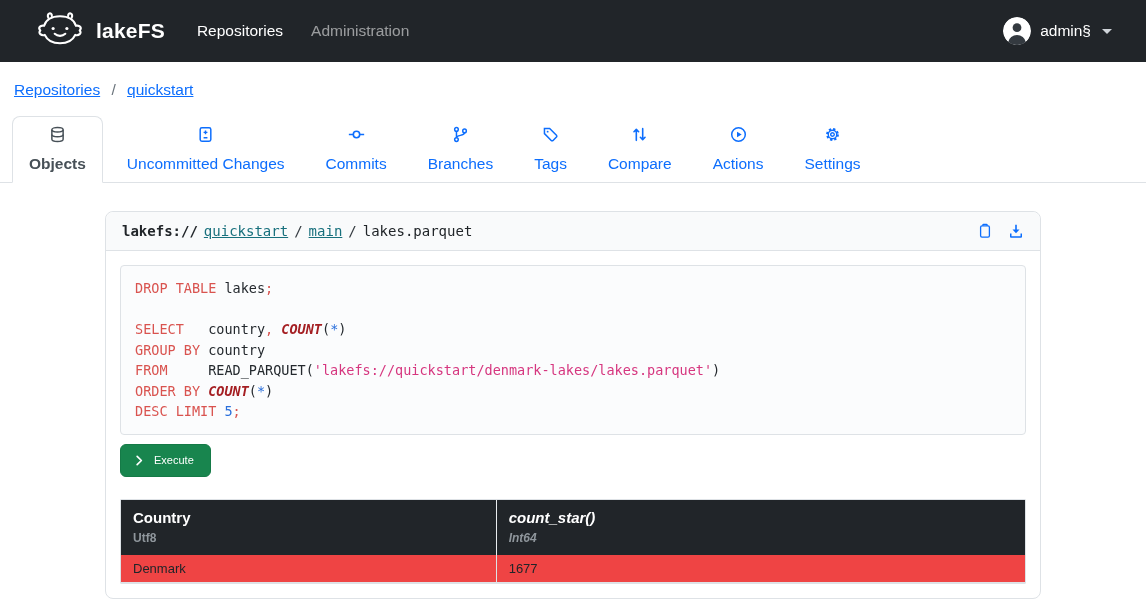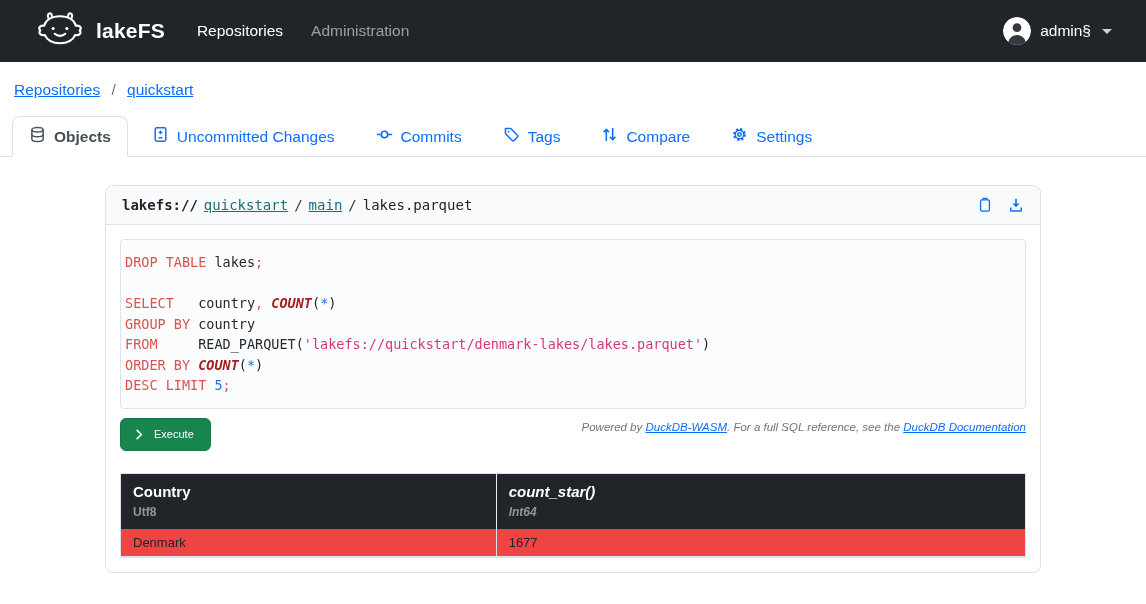--- a/index.html
+++ b/index.html
@@ -24,40 +24,40 @@
 
   
   .breadcrumb { padding:19px 14px 0; font-size:15.5px; }
   .breadcrumb a { color:#0d6efd; }
   .crumb-sep { color:#6c757d; margin:0 7px; }
 
   
   .tabs { display:flex; align-items:flex-end; margin-top:17px; padding:0 12px; border-bottom:1px solid #dee2e6; }
   .tab { display:flex; align-items:center; gap:8px; padding:9px 16px; font-size:15.5px;
          color:#0d6efd; cursor:pointer; border:1px solid transparent; margin-bottom:-1px; margin-right:7px;
-         border-radius:8px 8px 0 0; white-space:nowrap; }
+         border-radius:8px 8px 0 0; white-space:nowrap;flex-direction:column; }
   .tab.active { color:#475057; font-weight:700; background:#fff; border-color:#dee2e6; border-bottom-color:#fff; }
   .tab svg { flex:0 0 auto; }
 
   
   .card { width:936px; margin:28px auto 0; border:1px solid #dee2e6; border-radius:8px; background:#fff; }
   .card-header { background:#f9fafb; border-bottom:1px solid #dee2e6; border-radius:8px 8px 0 0;
                  padding:11px 16px; display:flex; align-items:center; justify-content:space-between;
                  font-family:"DejaVu Sans Mono", monospace; font-size:14px;gap:8px; }
   .path-scheme { font-weight:700; color:#212529; margin-right:6px; }
   .path-link { color:#18707d; }
   .path-sep { color:#343a40; margin:0 6px; text-decoration:none; }
   .path-file { color:#212529; }
   .header-actions { display:flex; align-items:center; gap:15px; color:#0d6efd; }
   .icon-btn { cursor:pointer; display:inline-flex; }
 
   .card-body { padding:14px; }
 
   
-  .editor { border:1px solid #dee2e6; border-radius:4px; background:#fbfcfd; padding:12px 4px;
+  .editor { border:1px solid #dee2e6; border-radius:4px; background:#fbfcfd; padding:12px 14px;
             font-family:"DejaVu Sans Mono", monospace; font-size:13.5px; line-height:20.5px; cursor:text; }
   .cm-line { white-space:pre; }
   .tok-kw  { color:#d9534f; }
   .tok-fn  { color:#a41e22; font-weight:700;font-style:italic; }
   .tok-str { color:#d6367f; }
   .tok-num { color:#2a6fdb; }
   .tok-pl  { color:#24292e; }
 
   
   .below-editor { display:flex; justify-content:space-between; align-items:flex-start; margin-top:9px; }
@@ -145,33 +145,51 @@
           <g fill="none" stroke="currentColor" stroke-width="1.5">
             <circle cx="8" cy="8" r="3"></circle>
             <path d="M.8 8h4.2M11 8h4.2"></path>
           </g>
         </svg></span>
     <span>Commits</span>
   </div>
   <div class="tab">
     <span><svg viewBox="0 0 16 16" width="17" height="17">
           <g fill="none" stroke="currentColor" stroke-width="1.4">
+            <circle cx="4.2" cy="3.2" r="1.7"></circle>
+            <circle cx="4.2" cy="12.8" r="1.7"></circle>
+            <circle cx="11.8" cy="4.6" r="1.7"></circle>
+            <path d="M4.2 4.9v6.2M11.8 6.3c0 3-7.6 2-7.6 4.8"></path>
+          </g>
+        </svg></span>
+    <span>Branches</span>
+  </div>
+  <div class="tab">
+    <span><svg viewBox="0 0 16 16" width="17" height="17">
+          <g fill="none" stroke="currentColor" stroke-width="1.4">
             <path d="M2.3 2.3h4.9l6.4 6.4a1.2 1.2 0 0 1 0 1.7l-3.2 3.2a1.2 1.2 0 0 1-1.7 0L2.3 7.2z"></path>
             <circle cx="5.3" cy="5.3" r=".9" fill="currentColor" stroke="none"></circle>
           </g>
         </svg></span>
     <span>Tags</span>
   </div>
   <div class="tab">
     <span><svg viewBox="0 0 16 16" width="17" height="17">
           <g fill="none" stroke="currentColor" stroke-width="1.5" stroke-linecap="round" stroke-linejoin="round">
             <path d="M5 13.5V3.2M5 3.2 2.8 5.4M5 3.2l2.2 2.2M11 2.5v10.3M11 12.8l-2.2-2.2M11 12.8l2.2-2.2"></path>
           </g>
         </svg></span>
     <span>Compare</span>
+  </div>
+  <div class="tab">
+    <span><svg viewBox="0 0 16 16" width="17" height="17">
+          <circle cx="8" cy="8" r="6.4" fill="none" stroke="currentColor" stroke-width="1.4"></circle>
+          <path d="M6.6 5.4 11 8l-4.4 2.6z" fill="currentColor"></path>
+        </svg></span>
+    <span>Actions</span>
   </div>
   <div class="tab">
     <span><svg viewBox="0 0 16 16" width="17" height="17">
           <g fill="none" stroke="currentColor">
             <circle cx="8" cy="8" r="5" stroke-width="2.1" stroke-dasharray="2.1 1.82"></circle>
             <circle cx="8" cy="8" r="4" stroke-width="1.3"></circle>
             <circle cx="8" cy="8" r="1.7" stroke-width="1.3"></circle>
           </g>
         </svg></span>
     <span>Settings</span>
@@ -215,23 +233,20 @@
 
     <div class="below-editor">
       <button class="execute-btn">
         <span style="display:inline-flex;">
             <svg viewBox="0 0 16 16" width="15" height="15" fill="none" stroke="#fff" stroke-width="1.8" stroke-linecap="round" stroke-linejoin="round">
               <path d="M5.5 3.5 10 8l-4.5 4.5"></path>
             </svg>
           </span>
         <span>Execute</span>
       </button>
-      <div class="powered">
-        <span>Powered by </span><a>DuckDB-WASM</a><span>. For a full SQL reference, see the </span><a>DuckDB Documentation</a>
-      </div>
     </div>
 
     <div class="results-wrap">
       <table class="results">
         <thead>
           <tr>
             <th class="col-first">
               <span class="col-name">Country</span>
               <span class="col-type">Utf8</span>
             </th>

